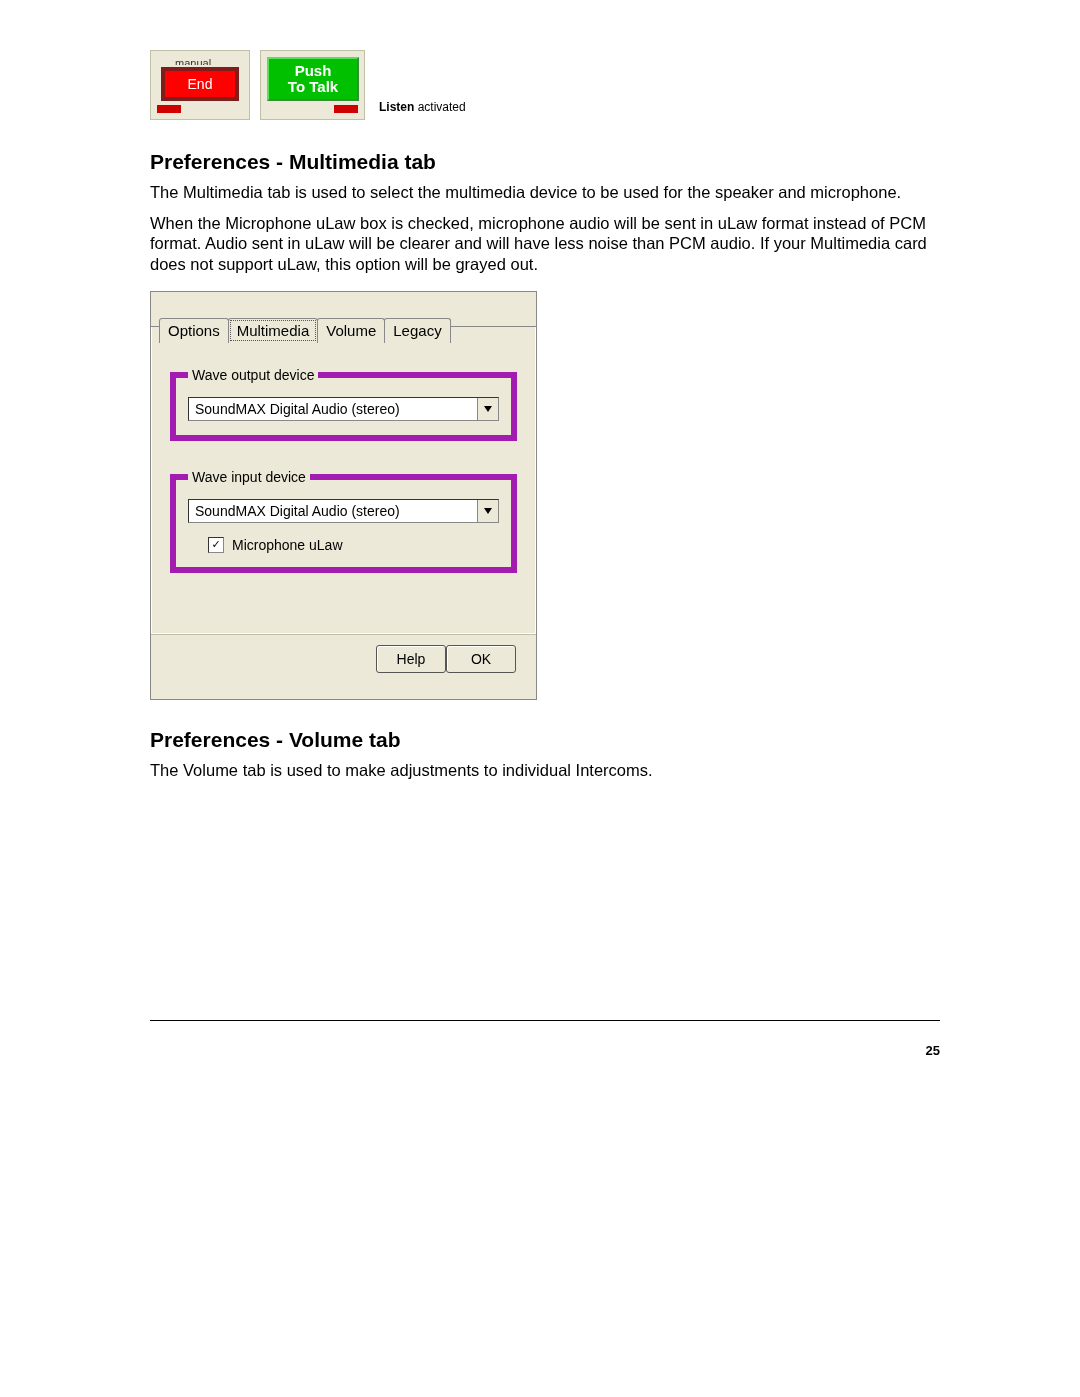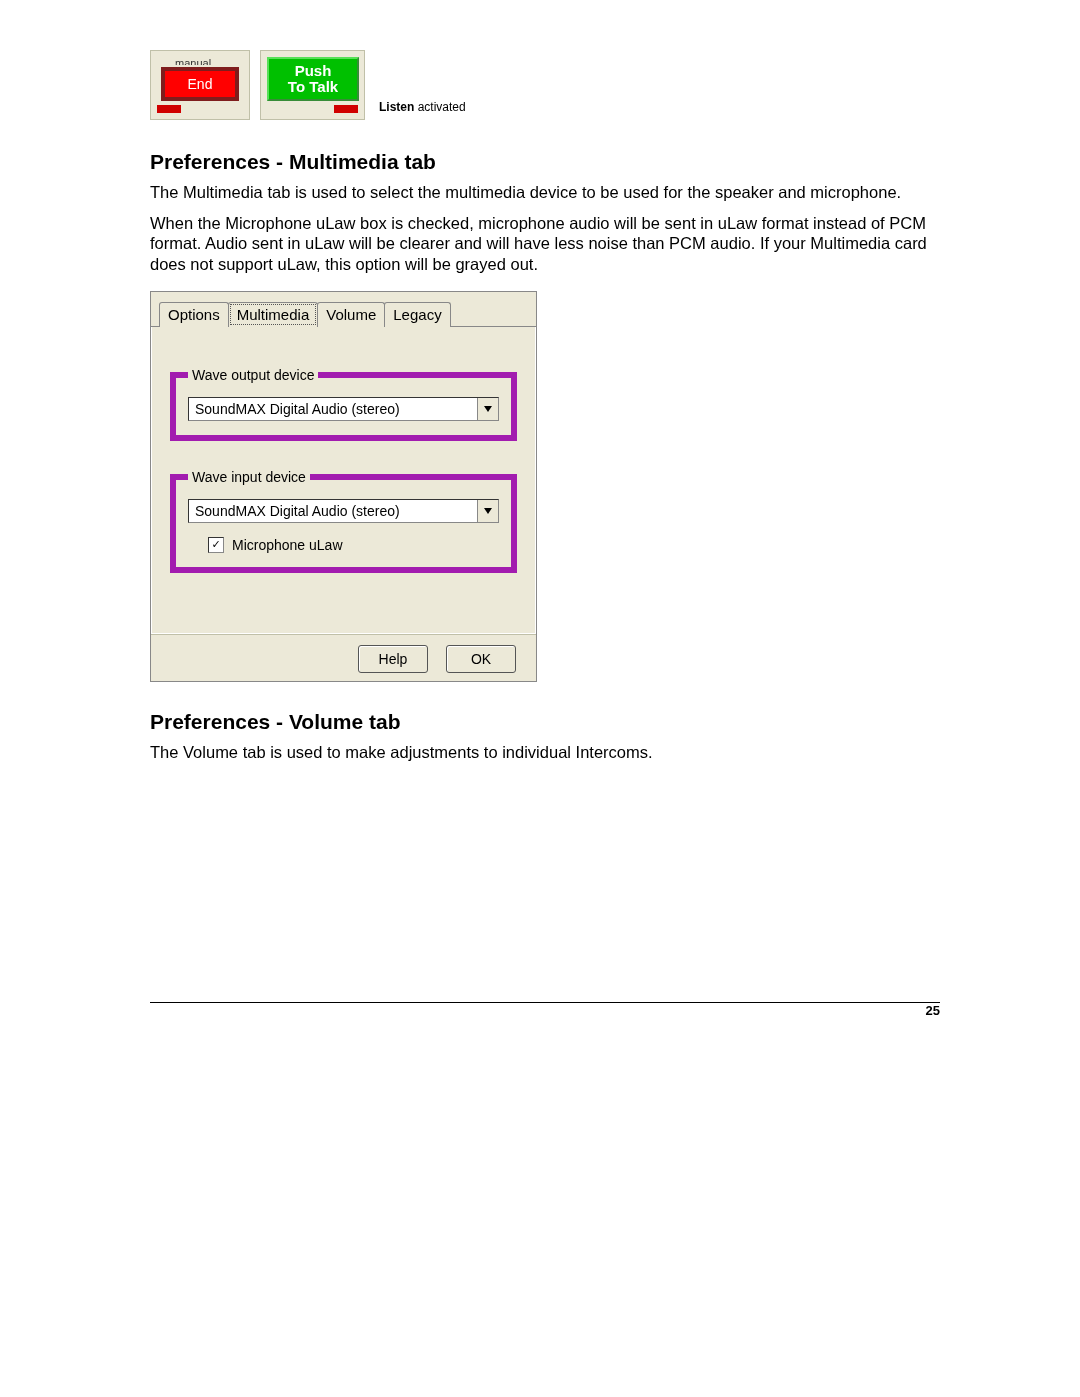--- a/index.html
+++ b/index.html
@@ -113,21 +113,21 @@
   .tab {
     padding: 3px 8px 4px 8px;
     border: 1px solid #888;
     border-bottom: none;
     border-top-left-radius: 3px;
     border-top-right-radius: 3px;
     margin-right: -1px;
     background: #ece9d8;
     cursor: default;
     position: relative;
-    top: 1px;
+    top: 17px;
   }
   .tab.active {
     outline: 1px dotted #555;
     outline-offset: -3px;
     background: #ece9d8;
     z-index: 1;
   }
   .dialog-body {
     border: 1px solid #fff;
     border-top: none;
@@ -174,38 +174,37 @@
     width: 14px; height: 14px;
     background: #fff;
     border: 1px inset #888;
     display: flex; align-items: center; justify-content: center;
     font-size: 11px;
     line-height: 1;
   }
   .dlg-buttons {
     display: flex;
     justify-content: flex-end;
-    gap: 18px;
-    padding: 10px 20px 8px 0;
+    padding: 10px 20px 26px 0;
     border-top: 1px solid #c0c0a8;
   }
   .dlg-btn {
     width: 68px; height: 26px;
     background: #ece9d8;
     border: 1px solid #555;
     border-radius: 3px;
     font-size: 14px;
     font-family: "Tahoma", Arial, sans-serif;
     display: flex; align-items: center; justify-content: center;
     box-shadow: inset 1px 1px 0 #fff;
   }
   .footer {
     border-top: 1.5px solid #000;
     margin-top: 240px;
-    padding-top: 0;
+    padding-top: 22px;
     text-align: right;
     font-size: 13px;
     font-weight: bold;
   }
 </style>
 </head>
 <body>
 
 <div class="page">
 

